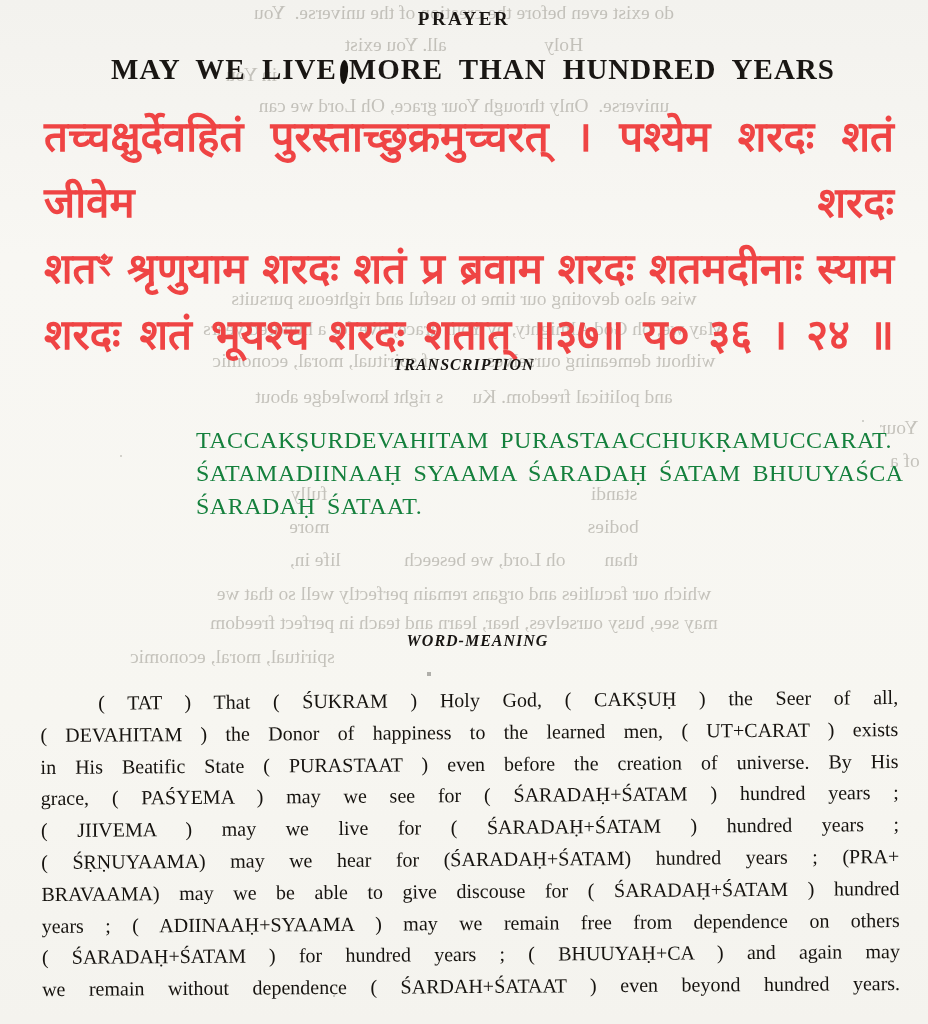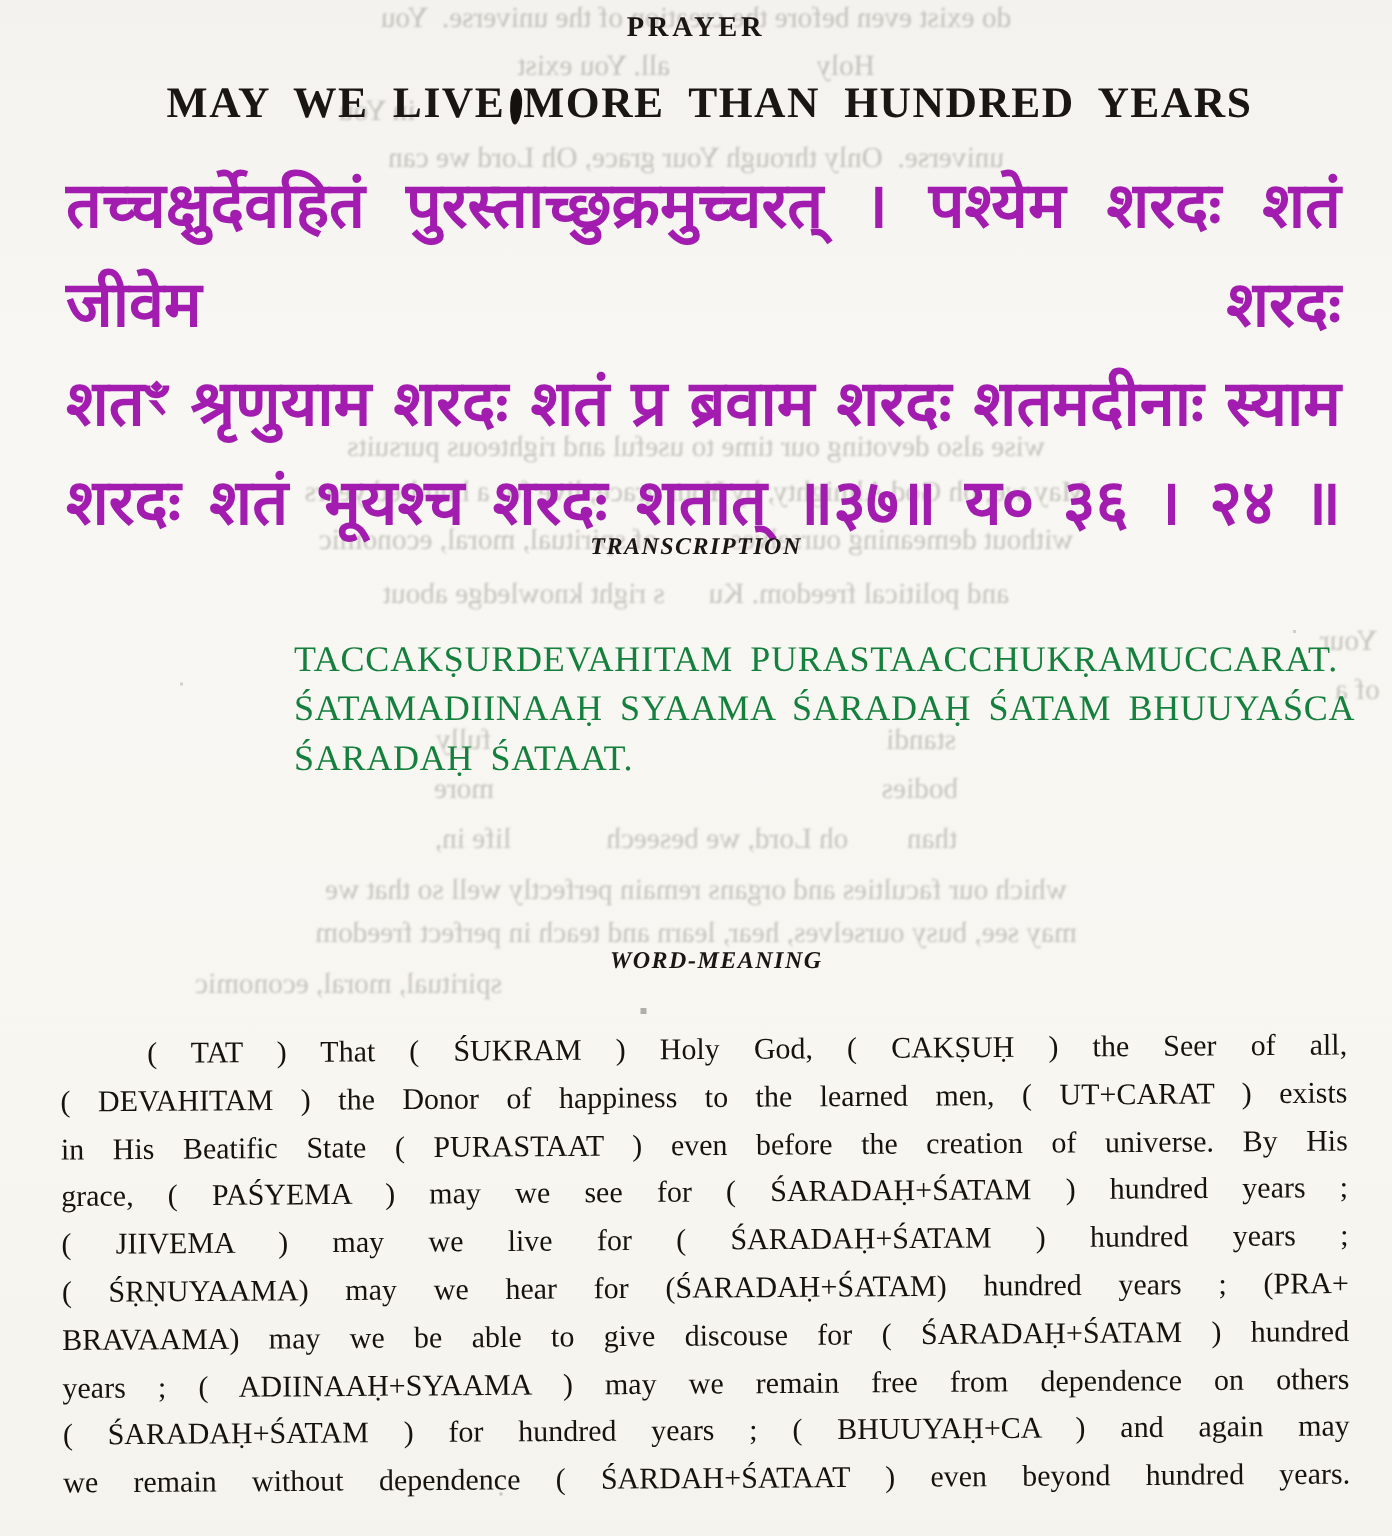--- a/index.html
+++ b/index.html
@@ -35,21 +35,21 @@
     padding-left:18px;
   }
   .blot{
     display:inline-block;width:8px;height:24px;background:#14110e;
     border-radius:46% 54% 50% 50%/40% 45% 55% 60%;
     vertical-align:-5px;margin:0 1px 0 3px;transform:rotate(4deg);
   }
   .mantra{
     position:absolute;top:104px;left:44px;right:34px;
     font-family:"DejaVu Sans","Liberation Sans",sans-serif;
-    font-size:42px;line-height:66px;font-weight:700;color:#a21caf;
+    font-size:42px;line-height:66px;font-weight:700;color:#ef4444;
   }
   .mantra-line{text-align:justify;text-align-last:justify;}
   .section-head{
     position:absolute;left:0;right:0;text-align:center;
     font-style:italic;font-weight:bold;font-size:16px;letter-spacing:1px;
   }
   .trans-head{top:356px;}
   .wm-head{top:632px;margin-left:27px;}
   .trans{
     position:absolute;top:412px;left:196px;

